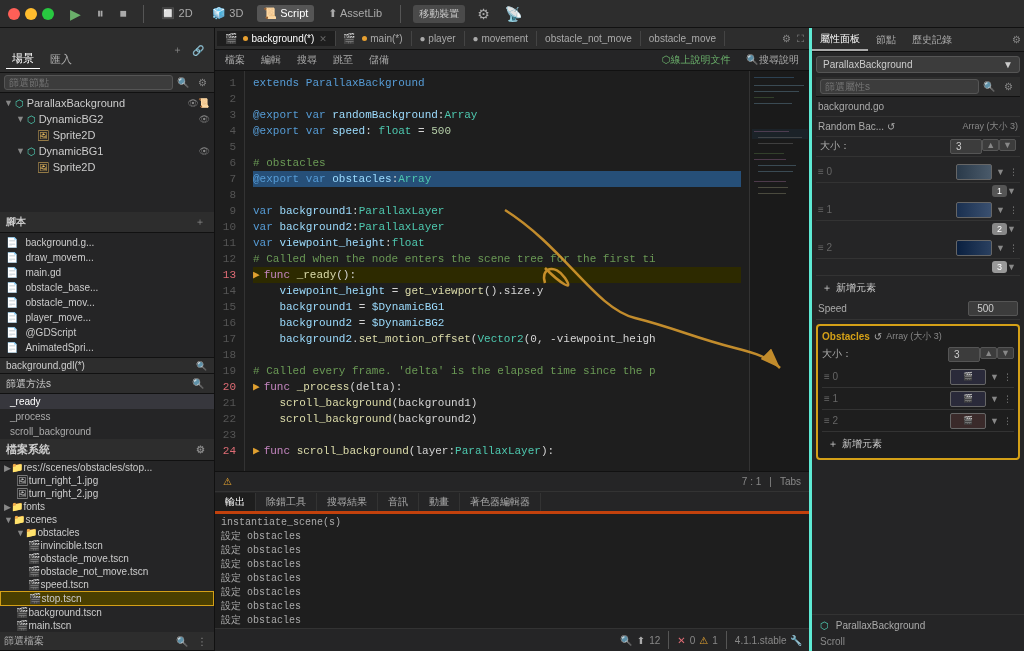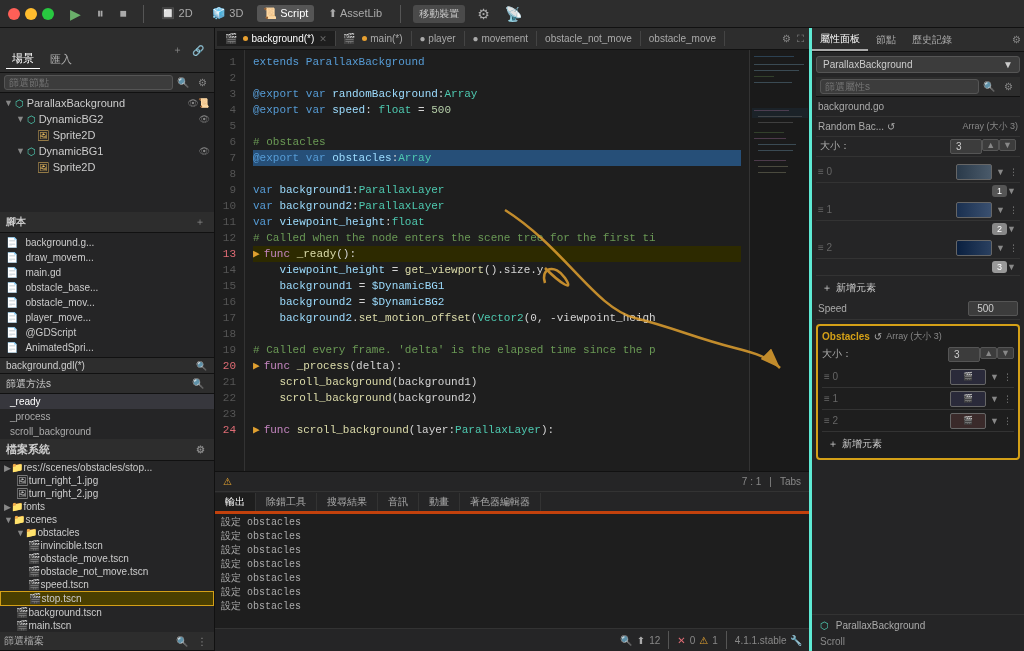--- a/index.html
+++ b/index.html
@@ -819,20 +819,30 @@
         <span>obstacle_not_move</span>
       </div>
       <div class="scene-tab-item">
         <span>obstacle_move</span>
       </div>
       <span style="flex:1"></span>
       <span class="filter-icon-btn">⚙</span>
       <span class="filter-icon-btn">⛶</span>
     </div>
 
+    <div class="script-toolbar">
+      <span class="script-toolbar-btn">檔案</span>
+      <span class="script-toolbar-btn">編輯</span>
+      <span class="script-toolbar-btn">搜尋</span>
+      <span class="script-toolbar-btn">跳至</span>
+      <span class="script-toolbar-btn">儲備</span>
+      <span style="flex:1"></span>
+      <span class="script-toolbar-btn" style="color:#6aaf6a">⬡線上說明文件</span>
+      <span class="script-toolbar-btn">🔍搜尋說明</span>
+    </div>
 
     <div style="flex:1;display:flex;flex-direction:column;overflow:hidden;">
 
       <div class="code-area">
 
         <div class="line-numbers">
           <span class="line-number">1</span>
           <span class="line-number">2</span>
           <span class="line-number">3</span>
           <span class="line-number">4</span>
@@ -922,20 +932,21 @@
         <div class="output-tabs">
           <span class="output-tab active">輸出</span>
           <span class="output-tab">除錯工具</span>
           <span class="output-tab">搜尋結果</span>
           <span class="output-tab">音訊</span>
           <span class="output-tab">動畫</span>
           <span class="output-tab">著色器編輯器</span>
           <span style="flex:1"></span>
         </div>
         <div class="output-content">
+          <div class="output-line">instantiate_scene(s)</div>
           <div class="output-line">設定 obstacles</div>
           <div class="output-line">設定 obstacles</div>
           <div class="output-line">設定 obstacles</div>
           <div class="output-line">設定 obstacles</div>
           <div class="output-line">設定 obstacles</div>
           <div class="output-line">設定 obstacles</div>
           <div class="output-line">設定 obstacles</div>
 
         </div>
 

